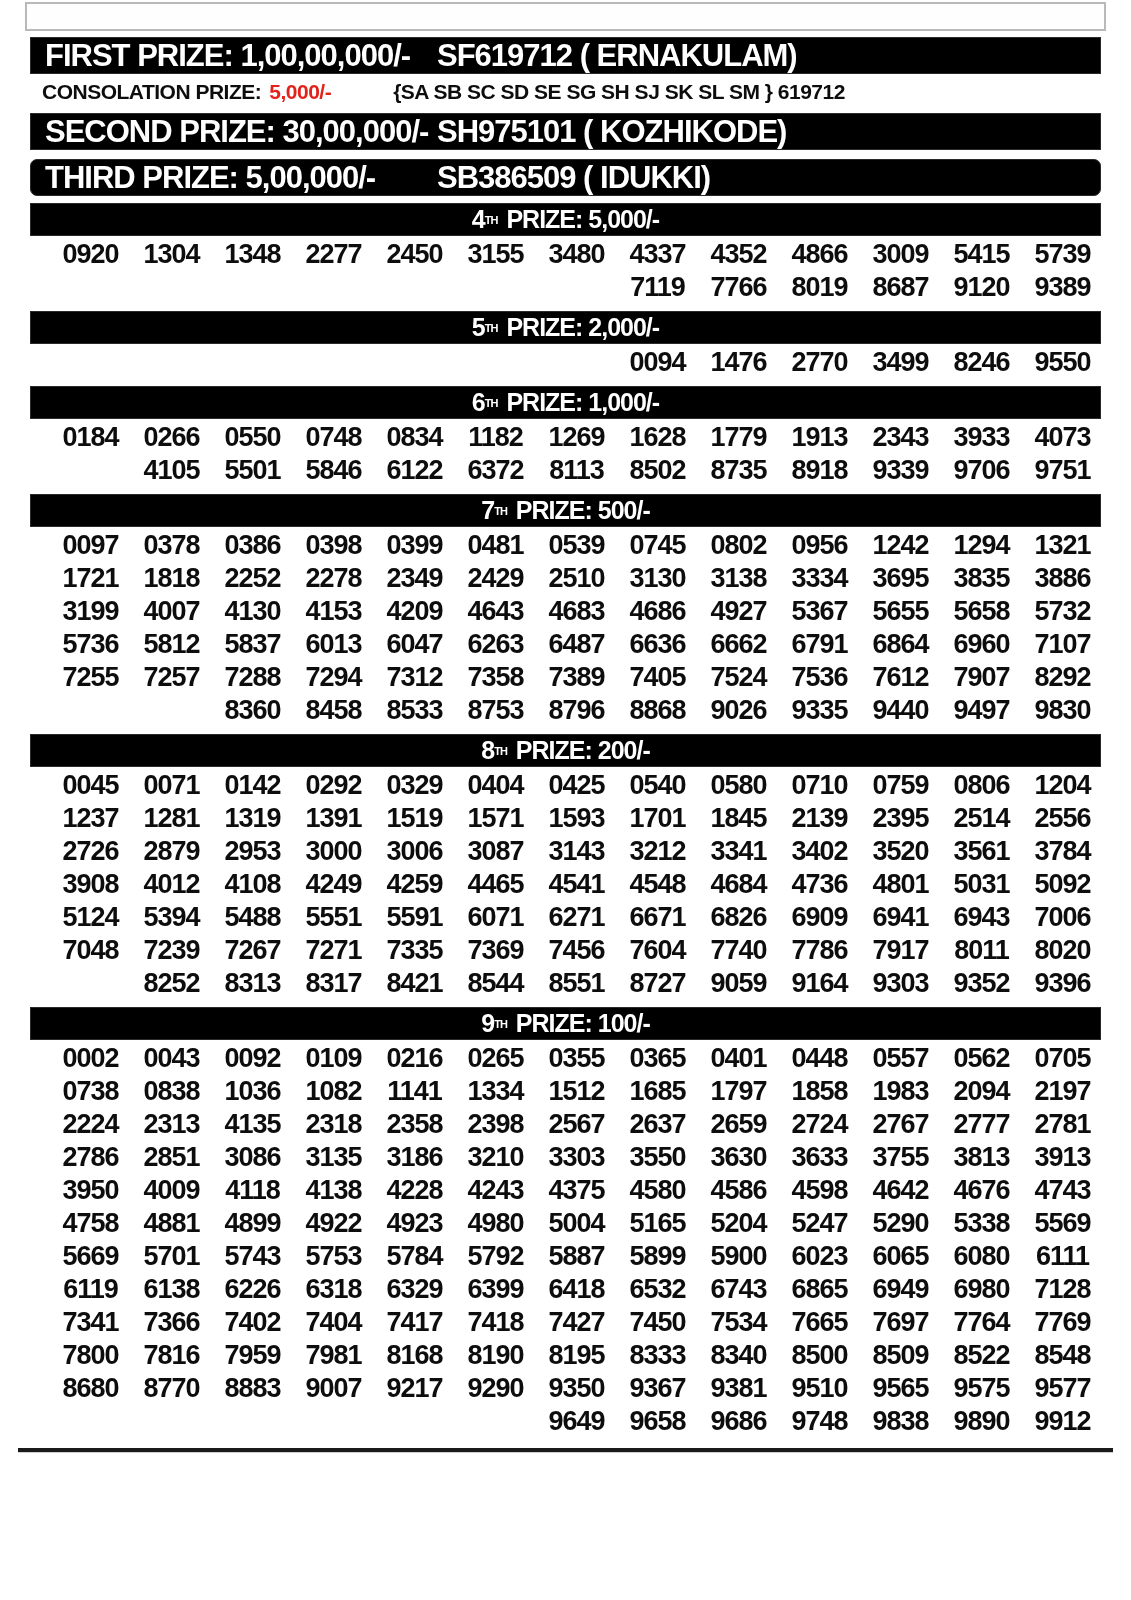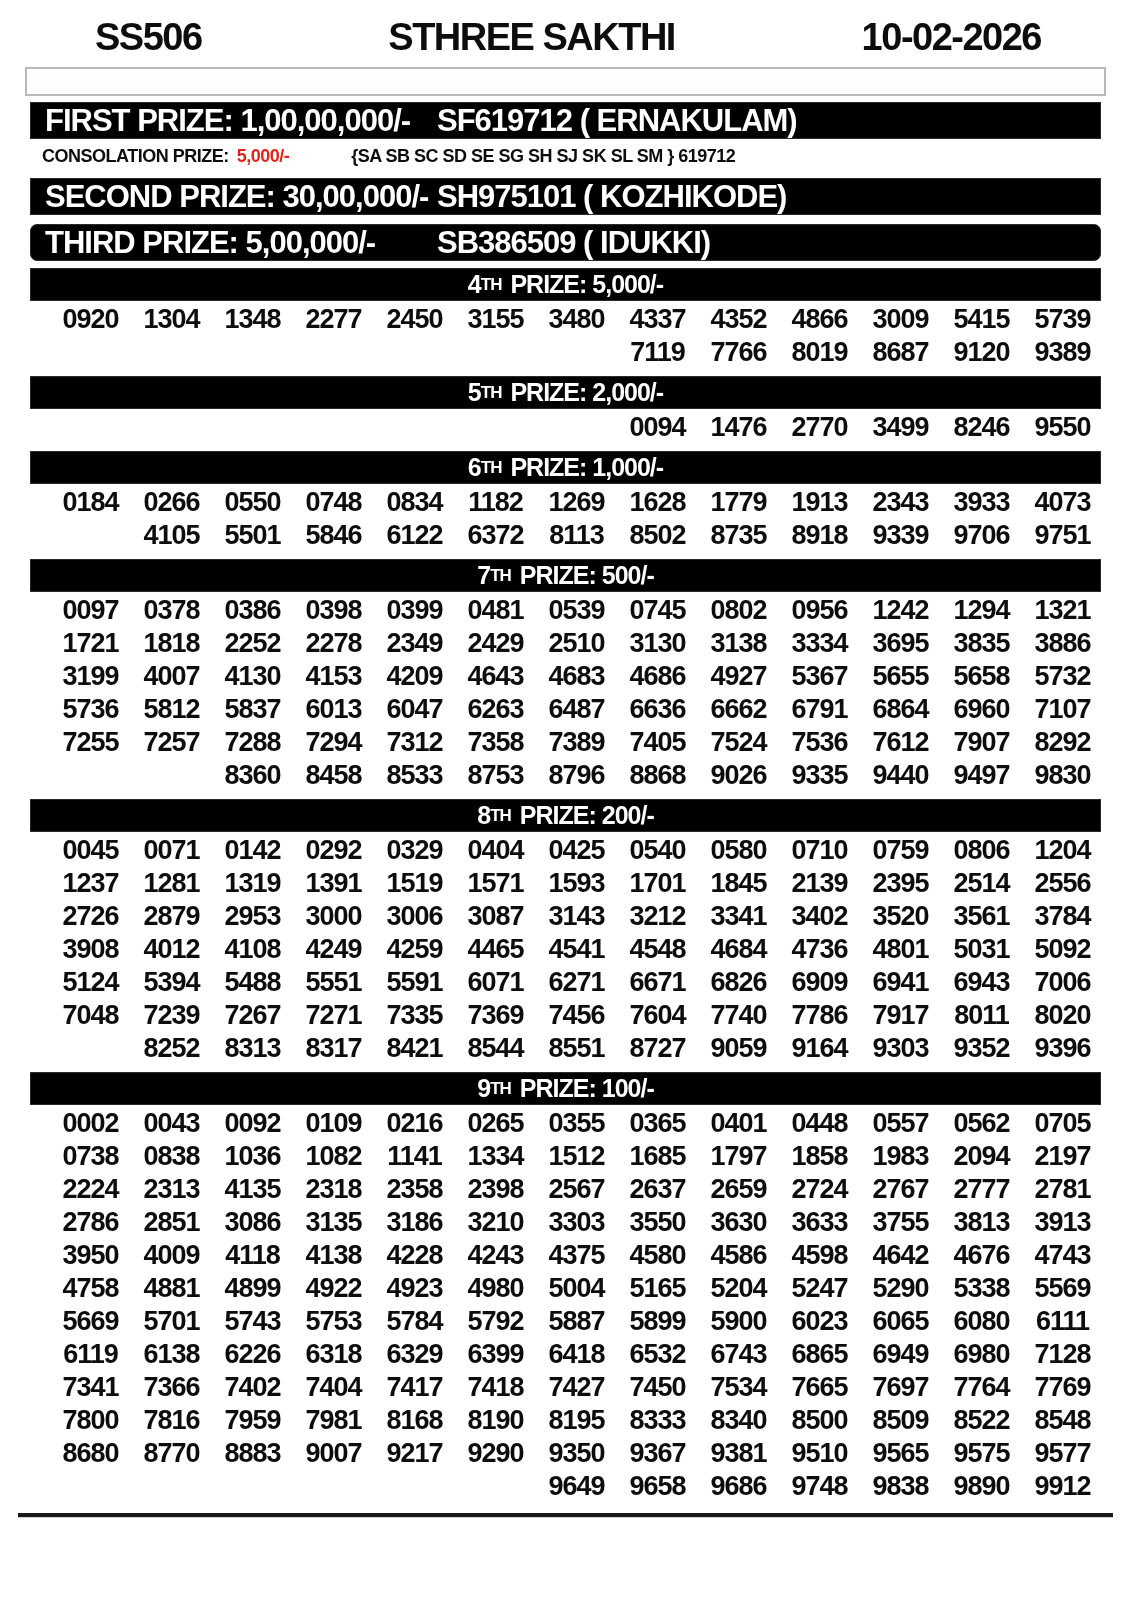--- a/index.html
+++ b/index.html
@@ -41,33 +41,33 @@
   .prize-bar .label { width:392px; flex:0 0 auto; }
   .prize-bar .ticket { flex:1; }
   .mt7 { margin-top:7px; }
   .mt9 { margin-top:9px;border-radius:7px; }
   
   .consolation {
     margin:3px 30px 4px 30px;
     display:flex; align-items:center;
     height:29px;
     padding:0 12px;
-    font-size:18px; letter-spacing:-0.5px;
+    font-size:21px; letter-spacing:-0.5px;
     white-space:nowrap;
   }
   .consolation .amount { color:#e2231a; margin-left:8px; }
   .consolation .series { margin-left:62px; }
   
   .title-bar {
     justify-content:center;
     margin-top:7px;
     height:33px;
     font-size:25px;
   }
-  .title-bar sup { font-size:17px; vertical-align:super; margin-right:2px; }
+  .title-bar sup { font-size:11px; vertical-align:super; margin-right:2px; }
   .title-bar .rest { margin-left:7px; }
   
   .grid {
     margin:2px 28px 0 28px;
     display:flex; flex-wrap:wrap; justify-content:flex-end;
   }
   .num {
     width:81px;
     text-align:center;
     font-size:27px;
@@ -80,25 +80,20 @@
     border-top:4px solid #1a1a1a;
     border-bottom:1px solid #cfcfcf;
     height:2px;
   }
 </style>
 </head>
 <body>
 
 <div class="page">
 
-  <header class="topbar">
-    <span>SS506</span>
-    <span>STHREE SAKTHI</span>
-    <span>10-02-2026</span>
-  </header>
 
   <div class="notice-box"></div>
 
   <div class="bar prize-bar">
     <span class="label">FIRST PRIZE: 1,00,00,000/-</span>
     <span class="ticket">SF619712 ( ERNAKULAM)</span>
   </div>
 
   <div class="consolation">
     <span>CONSOLATION PRIZE:</span>

